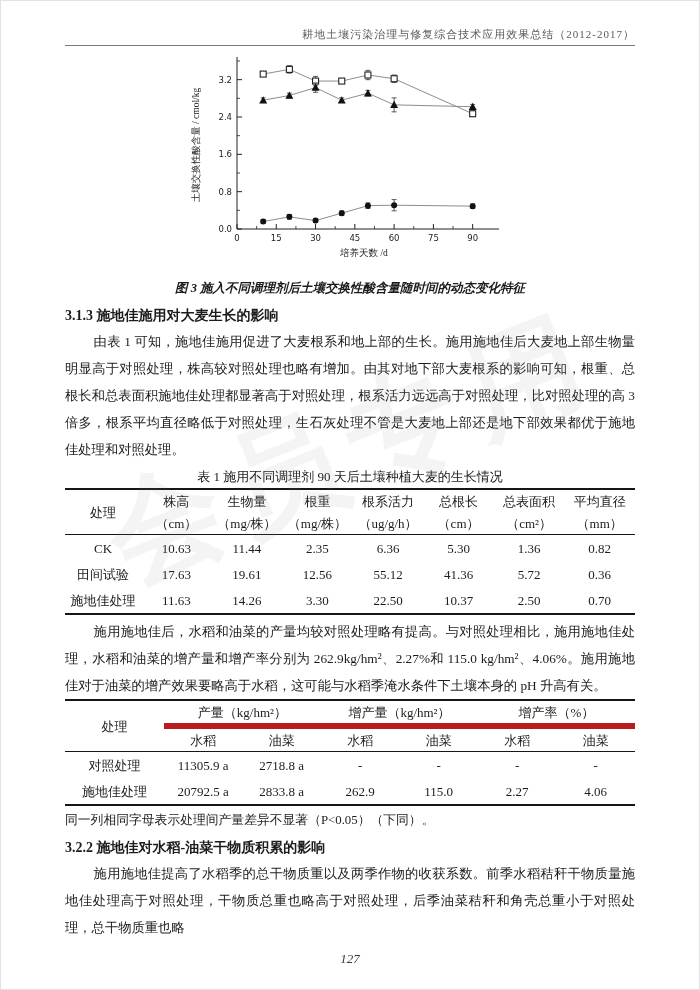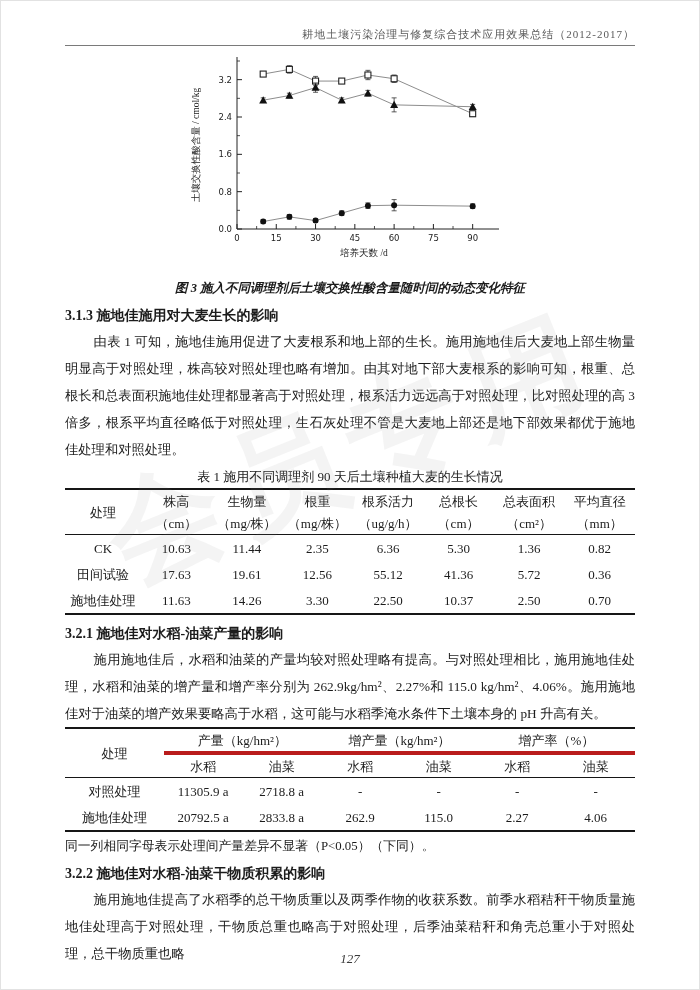--- a/index.html
+++ b/index.html
@@ -15,21 +15,21 @@
   .figure-caption{text-align:center; font-weight:bold; font-size:12.5px; margin-top:1px;font-style:italic;}
   h3.sec{font-size:14px; font-weight:bold; margin:9px 0 0 0; line-height:19px;}
   p.body{font-size:13.3px; line-height:27px; text-align:justify; text-indent:2.15em; margin:3px 0 0 0;}
   .tbl-caption{text-align:center; font-weight:normal; font-size:13px; margin:5px 0 2px 0;}
   table.paper{width:100%; border-collapse:collapse; font-size:13px; table-layout:fixed;
     border-top:2px solid #161616; border-bottom:2px solid #161616;}
   table.paper thead{border-bottom:1.5px solid #161616;}
   table.paper th{font-weight:normal; padding:2.5px 1px; text-align:center; line-height:17px;}
   table.paper td{padding:4.5px 1px; text-align:center; line-height:17px;}
   table.t1 th:first-child, table.t1 td:first-child{width:13%;}
-  table.t2 th.group{border-bottom:4px solid #b91c1c;font-family:Liberation Serif, serif;}
+  table.t2 th.group{border-bottom:6px solid #b91c1c;font-family:Liberation Serif, serif;}
   table.t2 th:first-child, table.t2 td:first-child{width:17%;}
   .footnote{font-size:12.8px; margin:5px 0 0 0; line-height:18px;}
   .page-number{position:absolute; bottom:22px; left:0; width:100%; text-align:center; font-size:13px; color:#3a3a3a;font-style:italic;}
   .watermark{
     position:absolute; top:370px; left:20px; width:660px; text-align:center;
     font-size:115px; font-weight:bold; letter-spacing:14px;
     color:rgba(130,130,130,0.09); transform:rotate(-22deg); pointer-events:none;
     font-family:"Liberation Serif","DejaVu Serif",serif; white-space:nowrap;
   }
   svg text.tick{font-size:8.5px; fill:#222; font-family:"DejaVu Sans",sans-serif;}
@@ -237,21 +237,20 @@
             <td>14.26</td>
             <td>3.30</td>
             <td>22.50</td>
             <td>10.37</td>
             <td>2.50</td>
             <td>0.70</td>
           </tr>
         </tbody>
     </table>
 
-    <h3 class="sec">3.2.1  施地佳对水稻-油菜产量的影响</h3>
     <p class="body">施用施地佳后，水稻和油菜的产量均较对照处理略有提高。与对照处理相比，施用施地佳处理，水稻和油菜的增产量和增产率分别为 262.9kg/hm²、2.27%和 115.0 kg/hm²、4.06%。施用施地佳对于油菜的增产效果要略高于水稻，这可能与水稻季淹水条件下土壤本身的 pH 升高有关。</p>
 
     <table class="paper t2" id="table2">
       <thead>
           <tr>
             <th rowspan="2">处理</th>
             <th colspan="2" class="group">产量（kg/hm²）</th>
             <th colspan="2" class="group">增产量（kg/hm²）</th>
             <th colspan="2" class="group">增产率（%）</th>
           </tr>

